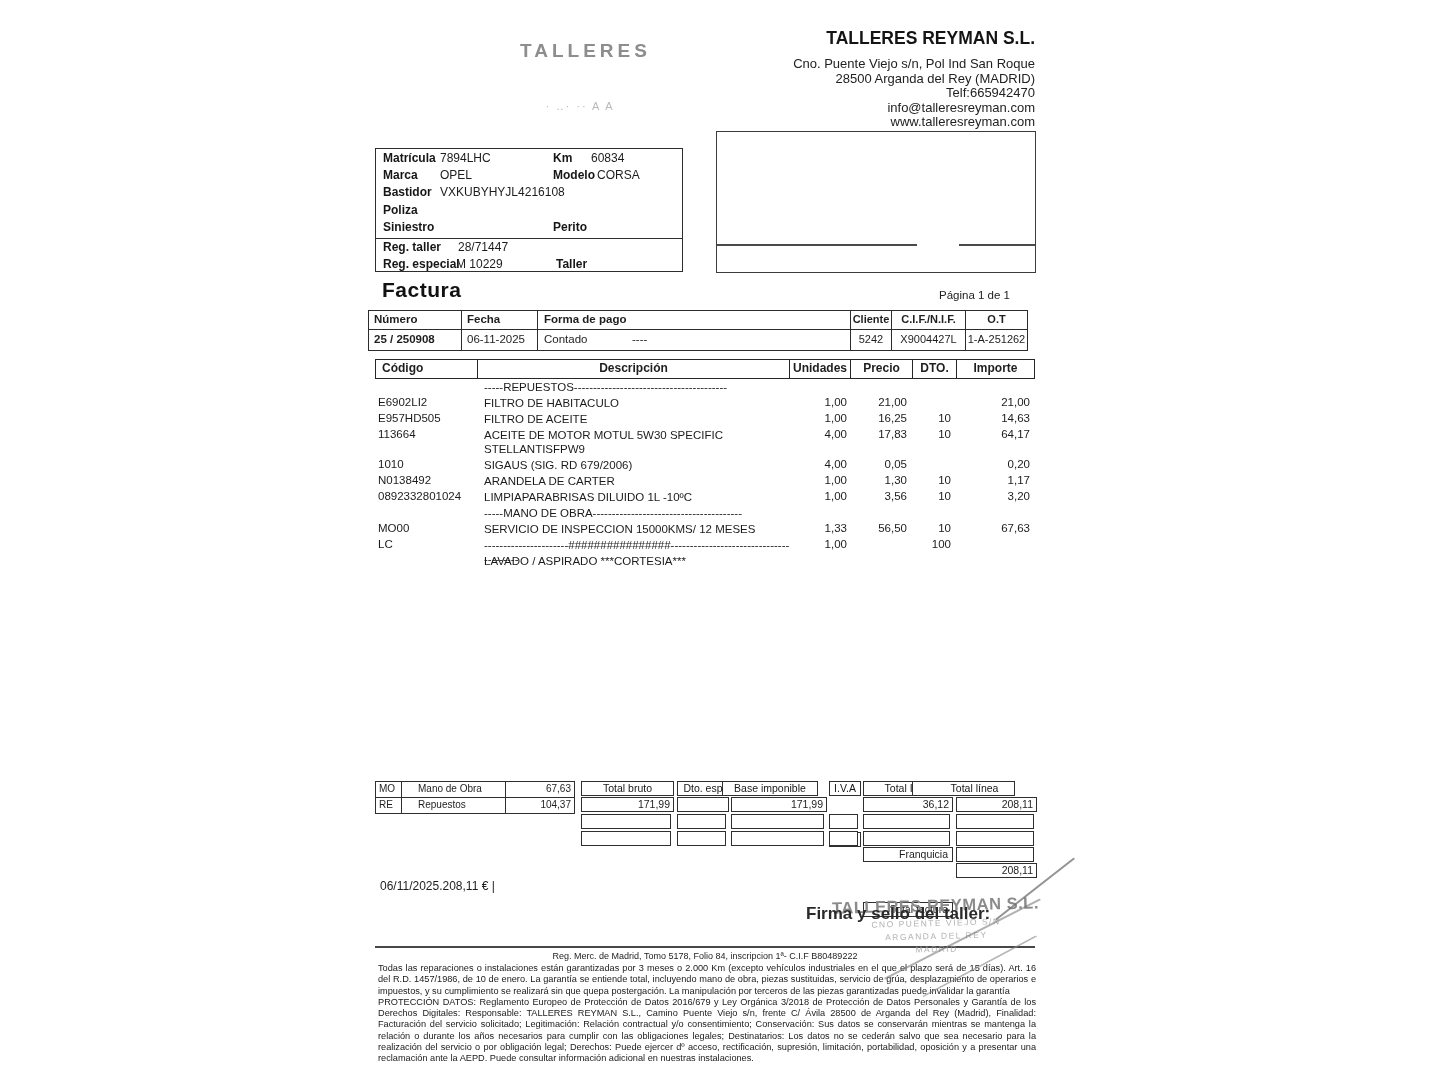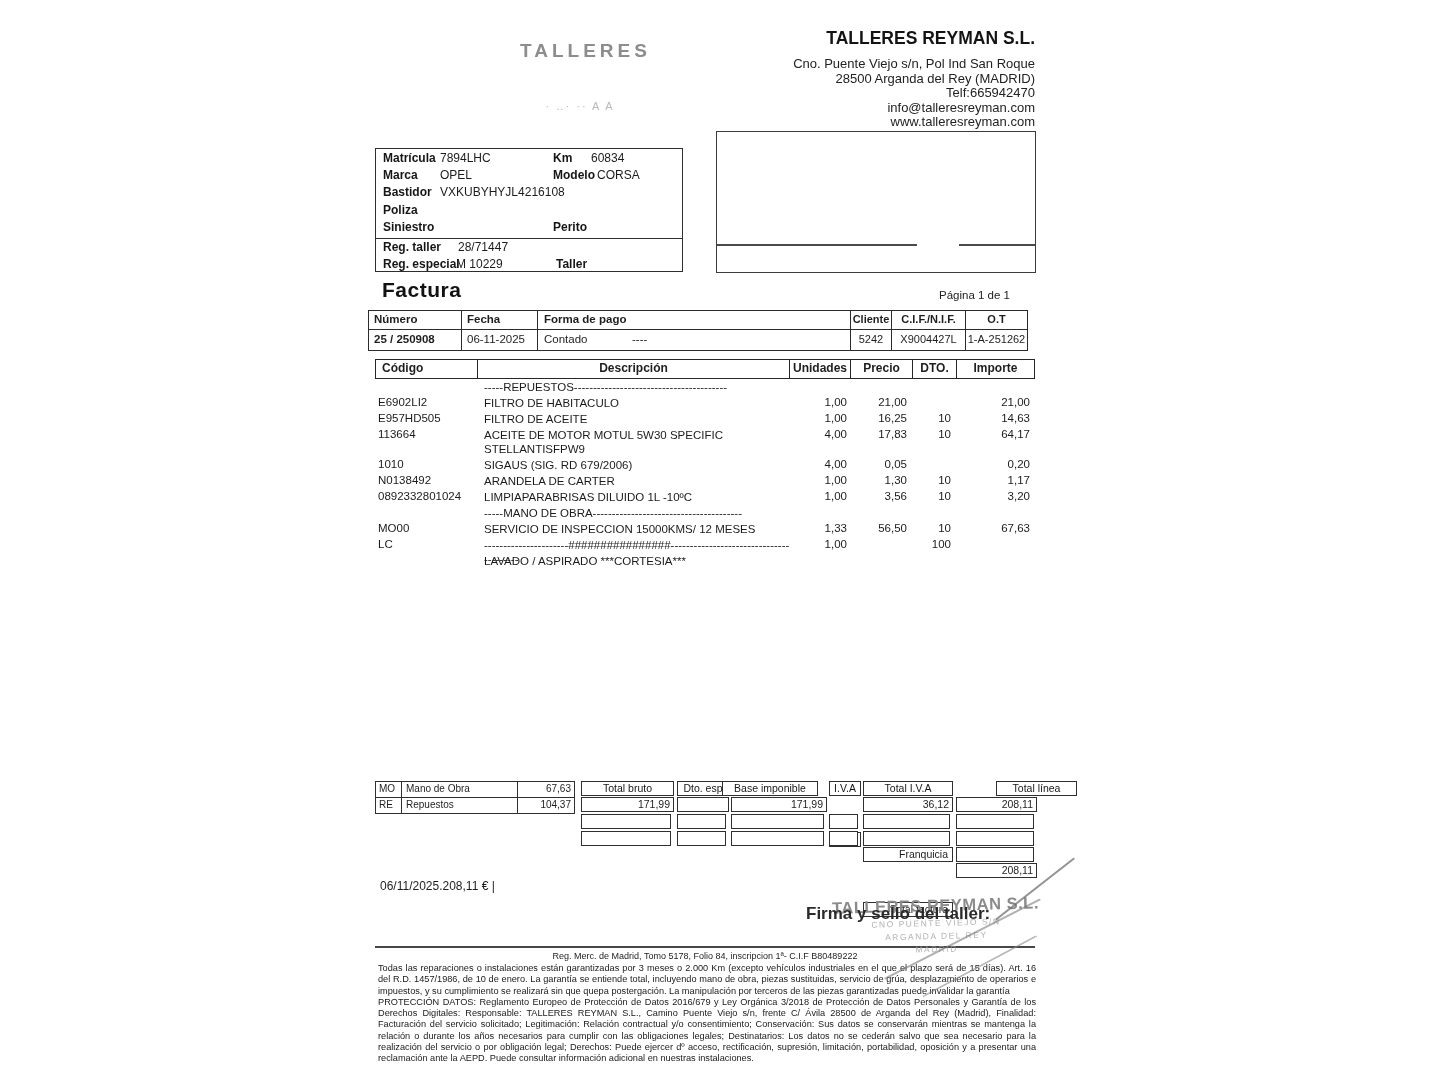--- a/index.html
+++ b/index.html
@@ -70,21 +70,21 @@
   .irow.tall{height:30px;}
   .c-code{width:103px;padding-left:3px;box-sizing:border-box;}
   .c-desc{width:312px;padding-left:6px;box-sizing:border-box;line-height:14px;}
   .c-units{width:61px;text-align:right;padding-right:4px;box-sizing:border-box;}
   .c-price{width:62px;text-align:right;padding-right:6px;box-sizing:border-box;}
   .c-dto{width:44px;text-align:right;padding-right:6px;box-sizing:border-box;}
   .c-imp{width:78px;text-align:right;padding-right:5px;box-sizing:border-box;}
 
   
   .sumleft{left:375px;top:781px;width:198px;border:1.5px solid #2f2f2f;font-size:10px;}
-  .srow{display:flex;height:15px;line-height:14px;}
+  .srow{display:flex;height:15px;line-height:14px;gap:12px;}
   .srow + .srow{border-top:1.3px solid #2f2f2f;}
   .s-code{width:26px;padding-left:3px;border-right:1.3px solid #2f2f2f;box-sizing:border-box;}
   .s-label{flex:1;padding-left:4px;border-right:1.3px solid #2f2f2f;box-sizing:border-box;}
   .s-amt{width:56px;text-align:right;padding-right:3px;box-sizing:border-box;}
 
   .tb{position:absolute;border:1.4px solid #2f2f2f;height:13px;font-size:10.5px;line-height:12.5px;background:#fff;box-sizing:content-box;}
   .tb.hd{text-align:center;color:#161616;}
   .tb.val{text-align:right;padding-right:3px;}
   .tb.lbl{text-align:right;padding-right:4px;}
 
@@ -288,21 +288,21 @@
       <div class="s-label">Repuestos</div>
       <div class="s-amt">104,37</div>
     </div>
   </div>
 
   <div class="tb hd" style="left:581px;top:781px;width:91px;">Total bruto</div>
   <div class="tb hd" style="left:677px;top:781px;width:50px;">Dto. esp</div>
   <div class="tb hd" style="left:722px;top:781px;width:94px;">Base imponible</div>
   <div class="tb hd" style="left:829px;top:781px;width:30px;">I.V.A</div>
   <div class="tb hd" style="left:863px;top:781px;width:88px;">Total I.V.A</div>
-  <div class="tb hd" style="left:996px;top:781px;width:79px;">Total línea</div>
+  <div class="tb hd" style="left:912px;top:781px;width:79px;padding-left:22px;">Total línea</div>
 
   <div class="tb val" style="left:581px;top:797px;width:88px;">171,99</div>
   <div class="tb val" style="left:677px;top:797px;width:47px;"></div>
   <div class="tb val" style="left:731px;top:797px;width:91px;">171,99</div>
   <div class="tb val" style="left:829px;top:832px;width:27px;">21</div>
   <div class="tb val" style="left:863px;top:797px;width:85px;">36,12</div>
   <div class="tb val" style="left:956px;top:797px;width:76px;">208,11</div>
 
   <div class="tb" style="left:581px;top:814px;width:88px;"></div>
   <div class="tb" style="left:677px;top:814px;width:47px;"></div>

